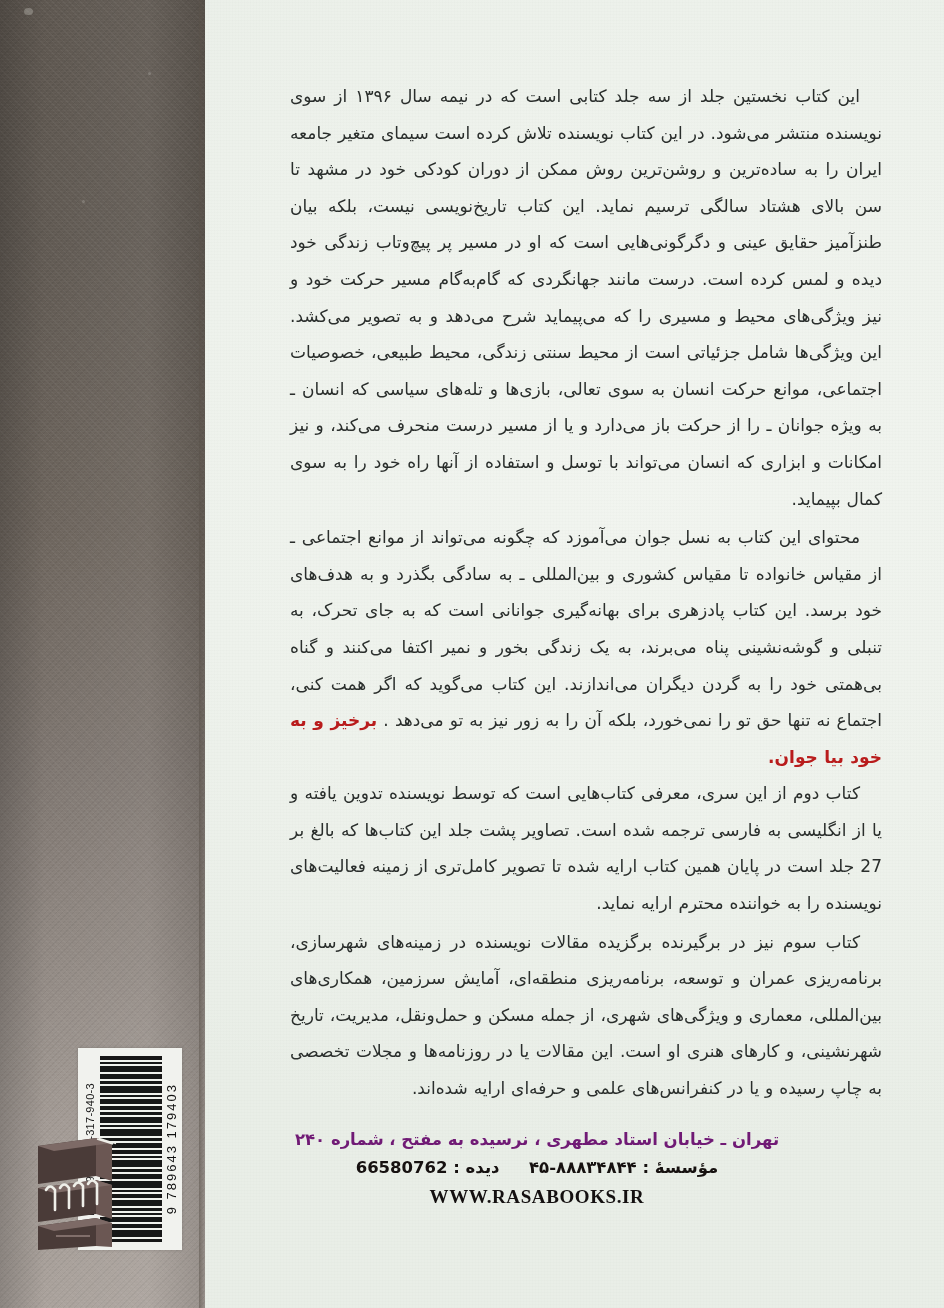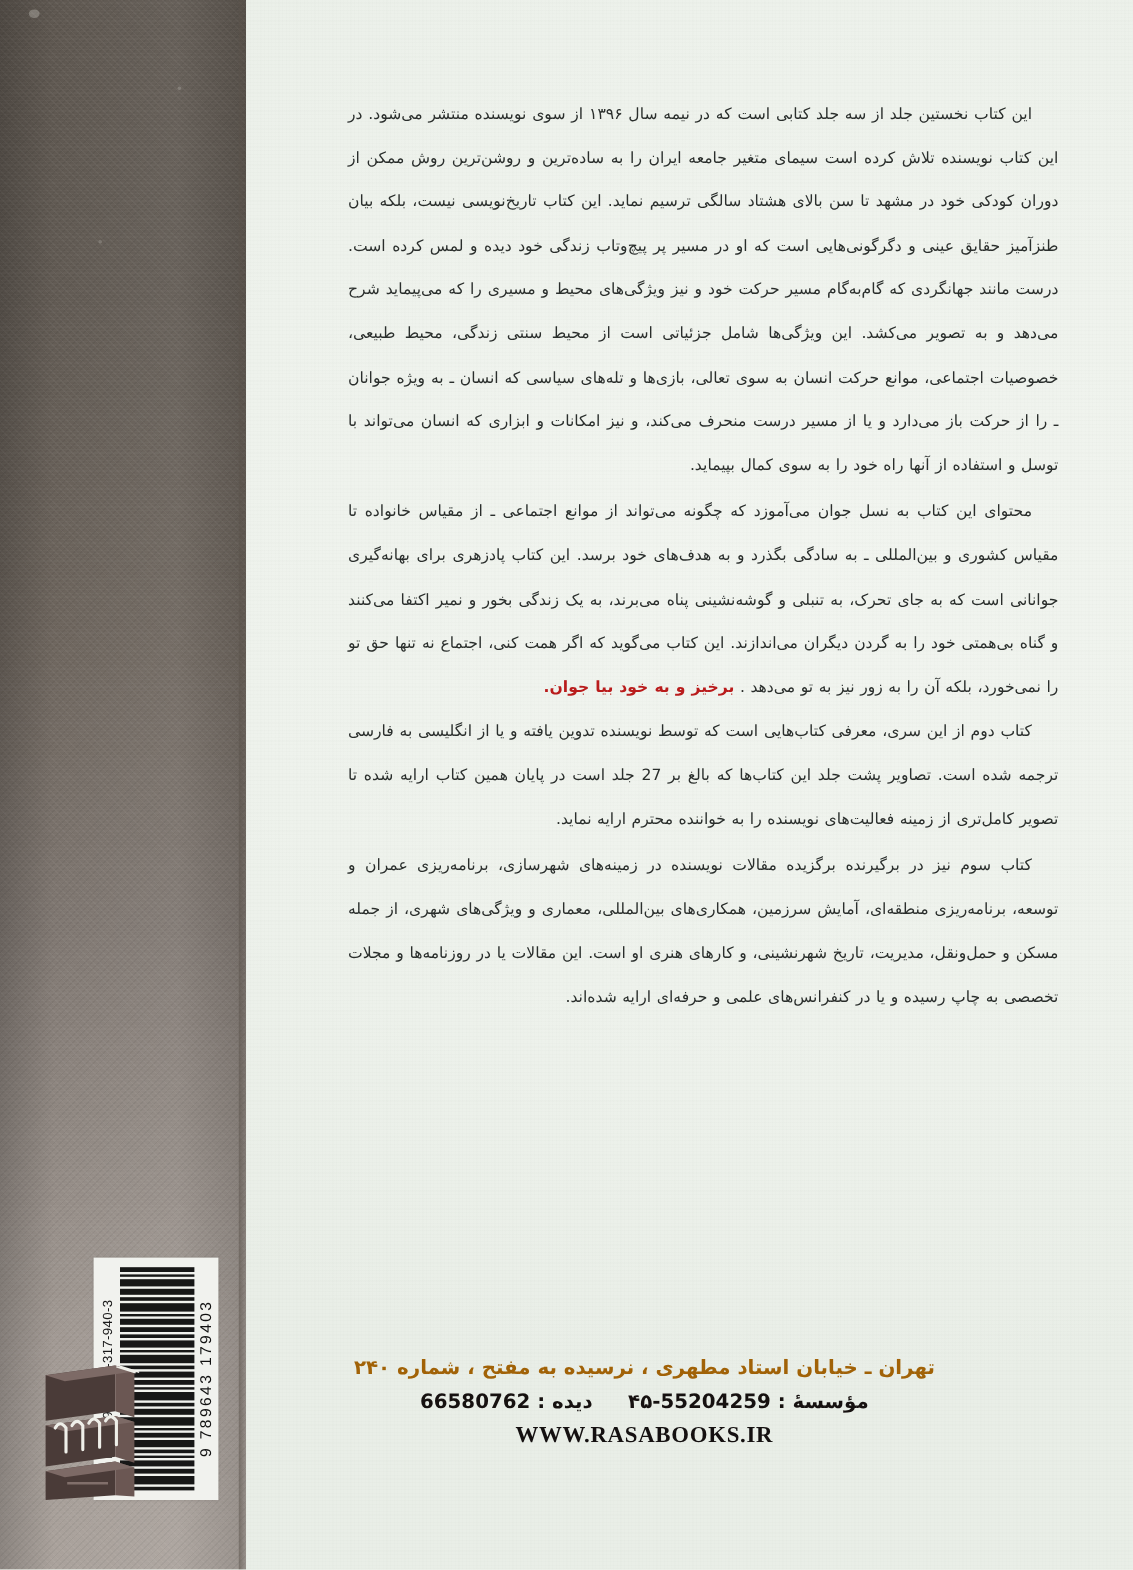--- a/index.html
+++ b/index.html
@@ -94,21 +94,21 @@
   }
 
   
   .textblock{
     position:absolute;right:62px;top:78px;width:592px;
     direction:rtl;text-align:justify;
     color:#2a2e2c;
   }
   .para{
     font-family:"DejaVu Sans","Liberation Sans",sans-serif;
-    font-size:13px;
+    font-size:17px;
     line-height:36.6px;
     text-align:justify;
     text-justify:inter-word;
     margin:0 0 2px 0;
     text-indent:22px;
     letter-spacing:0;
     word-spacing:.5px;
   }
   .para.first{text-indent:22px;}
   .para.tight{margin-bottom:0;}
@@ -129,21 +129,21 @@
     position:absolute;left:130px;right:0;top:8px;
     text-align:center;direction:rtl;color:#17110f;
   }
   .pub-name{
     font-family:"DejaVu Sans","Liberation Sans",sans-serif;
     font-weight:bold;font-size:25px;line-height:34px;letter-spacing:.2px;
     color:#120d0c;
   }
   .pub-addr{
     font-family:"DejaVu Sans","Liberation Sans",sans-serif;
-    font-weight:bold;font-size:16.5px;line-height:28px;color:#a16207;
+    font-weight:bold;font-size:16.5px;line-height:28px;color:#701a75;
     white-space:nowrap;
   }
   .pub-phone{
     font-family:"DejaVu Sans","Liberation Sans",sans-serif;
     font-weight:bold;font-size:16.5px;line-height:28px;color:#161110;
     white-space:nowrap;
   }
   .pub-web{
     font-family:"Liberation Serif","DejaVu Serif",serif;
     font-weight:bold;font-size:19px;line-height:30px;letter-spacing:.6px;
@@ -250,21 +250,21 @@
           <polygon points="4,94 20,99 78,91 62,86" fill="#7d6a66"></polygon>
           <path d="M22,104 h34" stroke="#8e7d78" stroke-width="2" fill="none" opacity=".8"></path>
         </g>
       </svg>
     </div>
 
     <div class="pub-text">
       <div class="pub-addr">تهران ـ خیابان استاد مطهری ، نرسیده به مفتح ، شماره ۲۴۰</div>
       <div class="pub-phone">
         <span>مؤسسۀ :</span>
-        <span>55204259-۴۵</span>
+        <span>۸۸۸۳۴۸۴۴-۴۵</span>
         <span class="phone-gap"></span>
         <span>دیده :</span>
         <span>66580762</span>
       </div>
       <div class="pub-web">WWW.RASABOOKS.IR</div>
     </div>
 
   </div>
 
 </div>

